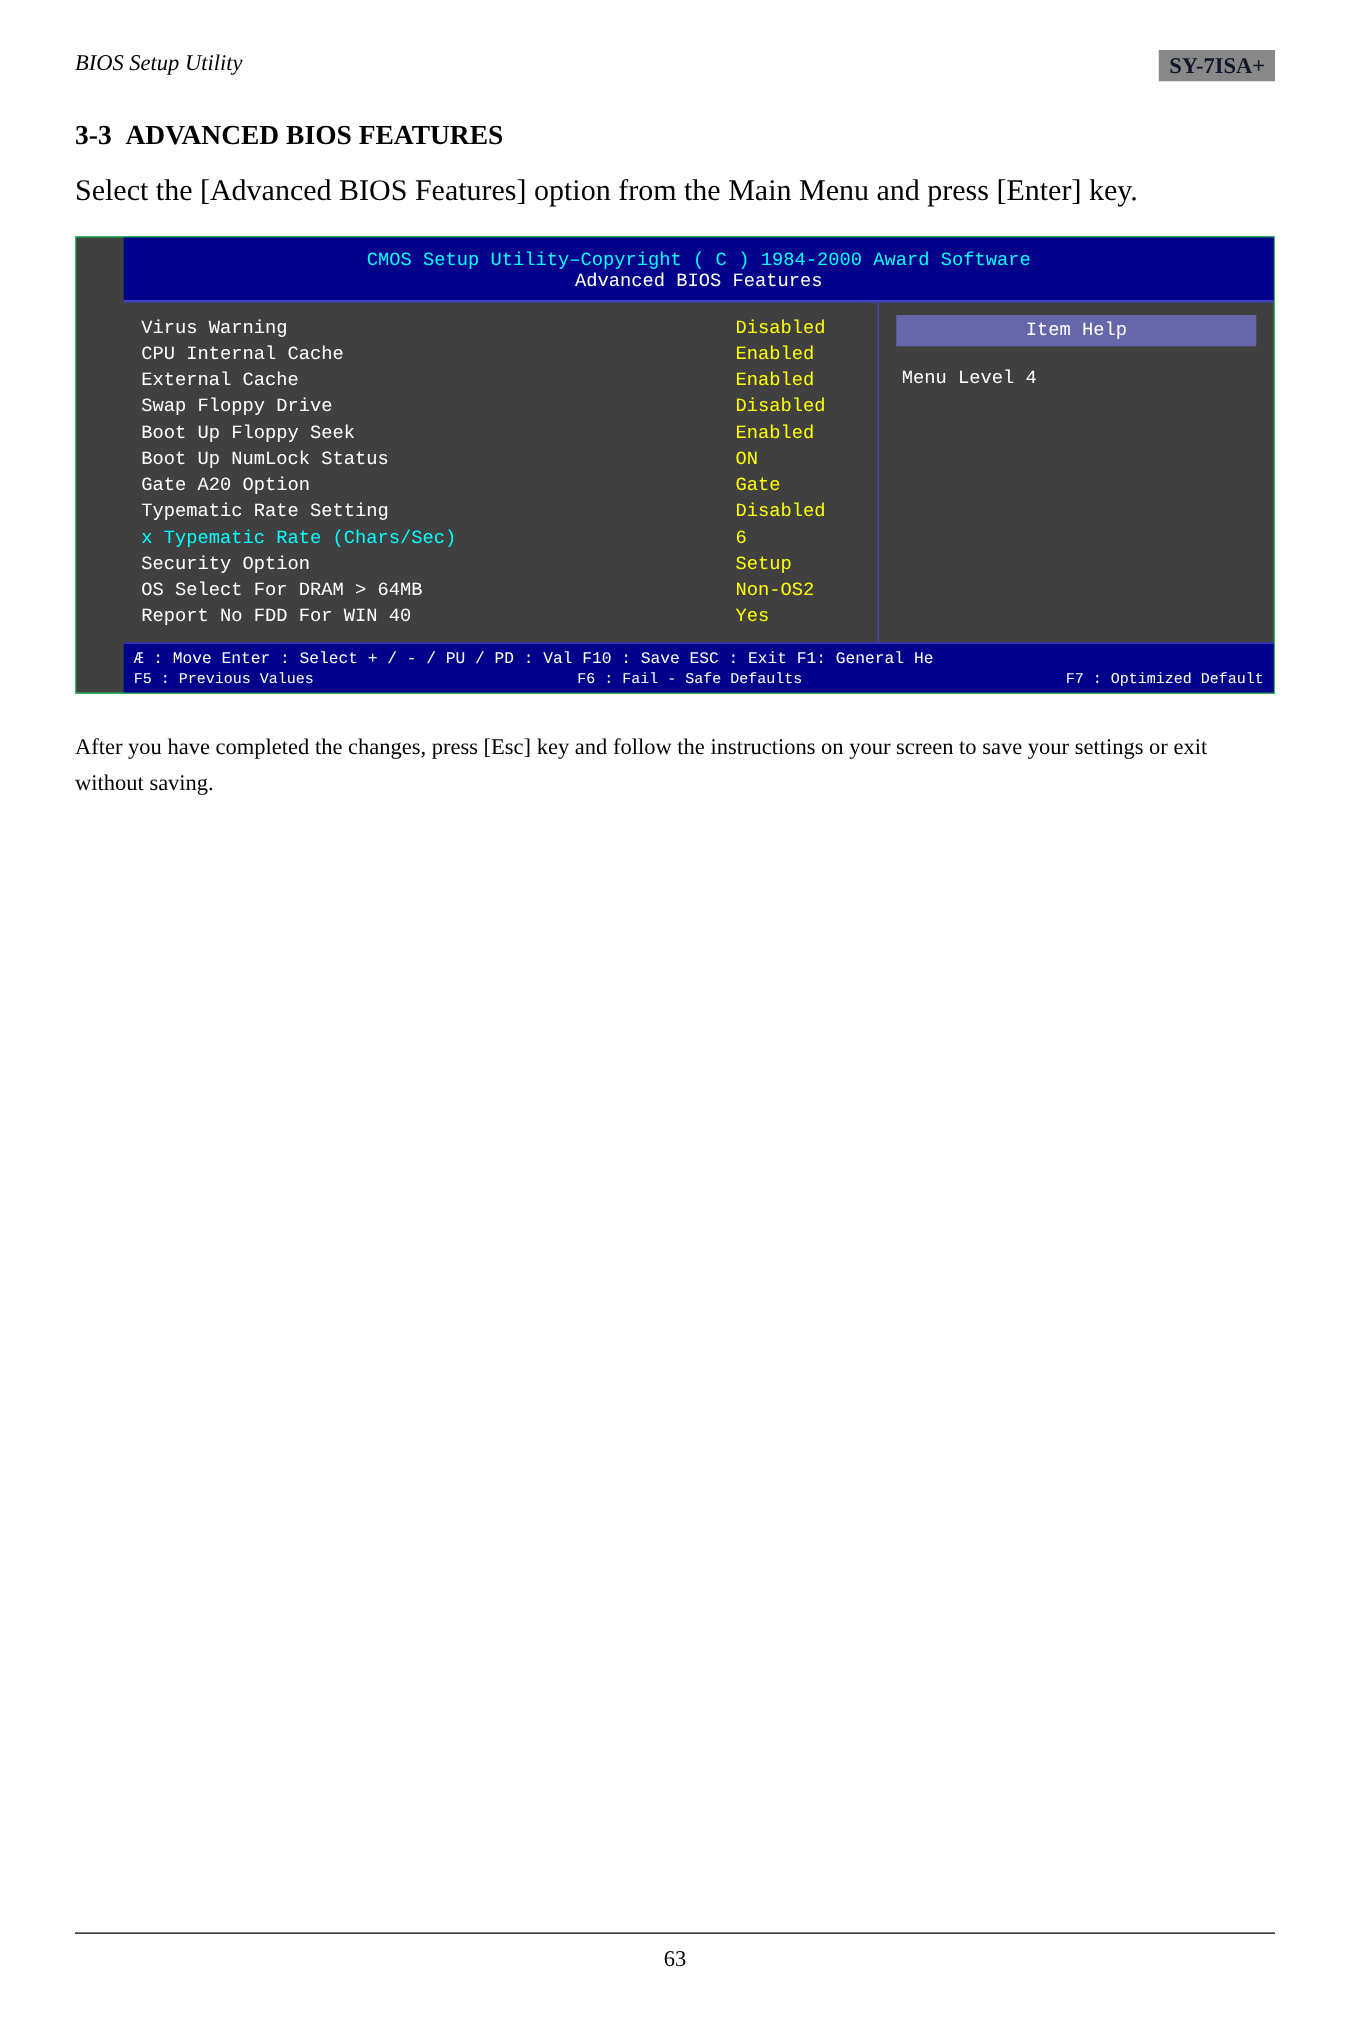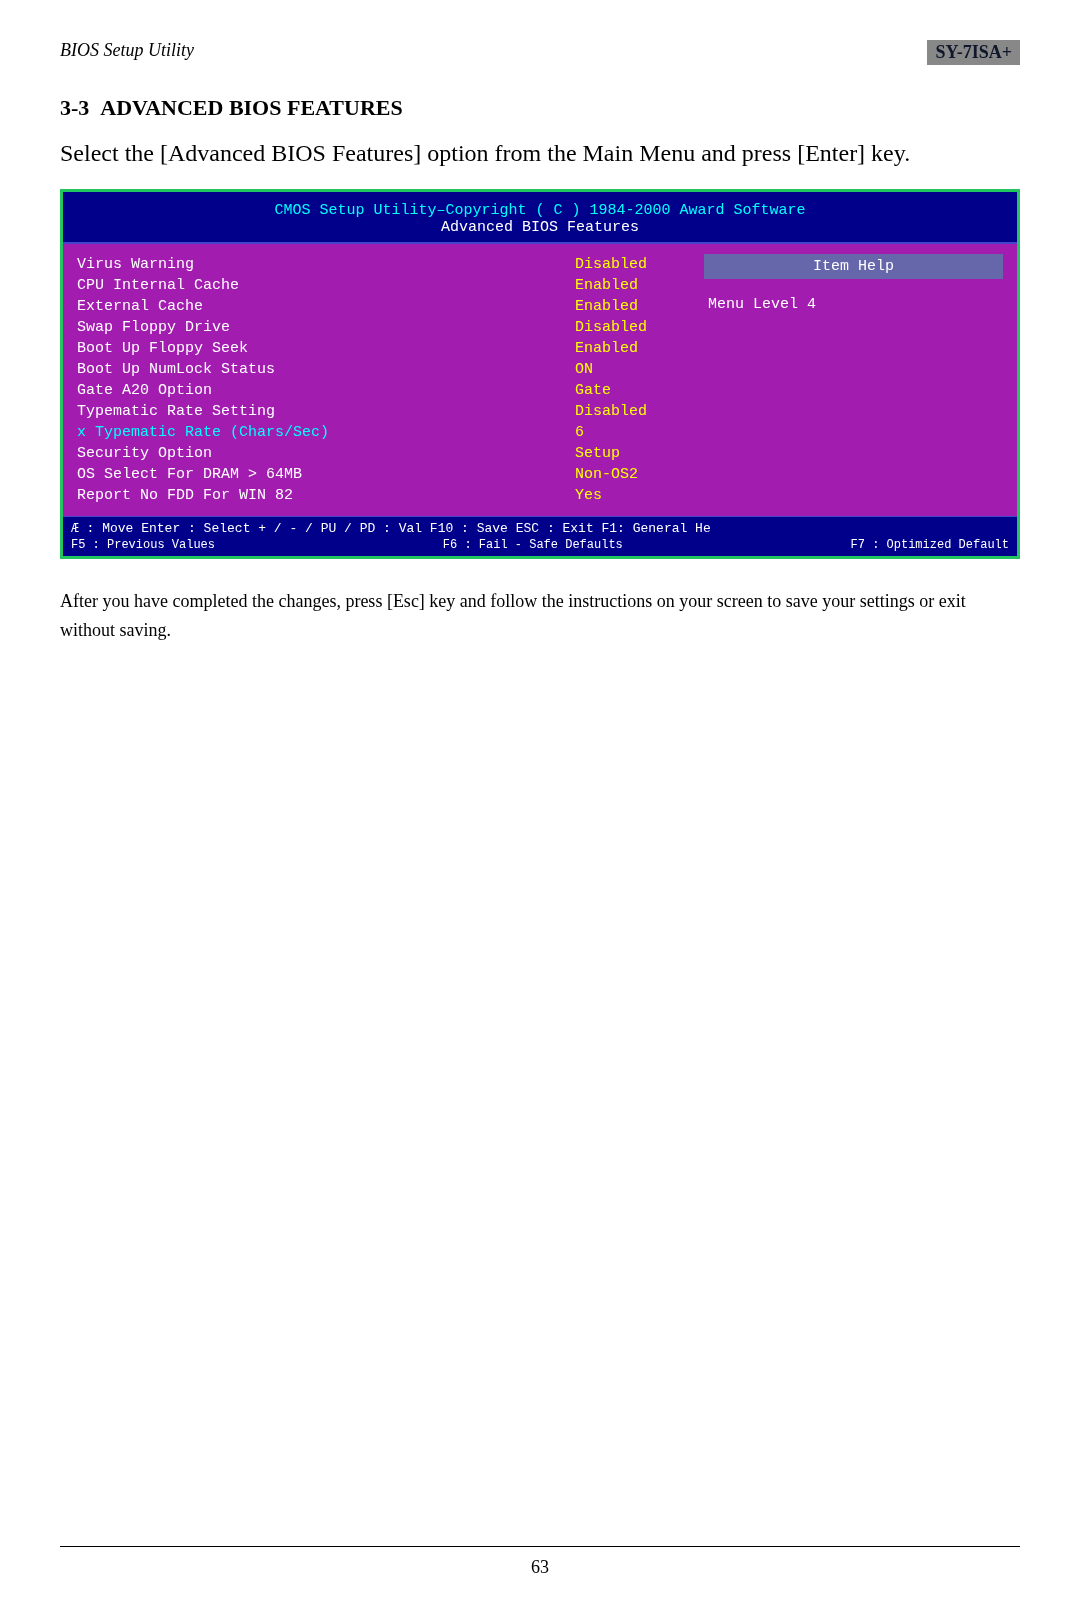--- a/index.html
+++ b/index.html
@@ -34,26 +34,27 @@
       font-weight: bold;
       margin-bottom: 14px;
       text-transform: uppercase;
     }
     .intro-text {
       font-size: 24px;
       margin-bottom: 18px;
       line-height: 1.5;
     }
     .bios-container {
-      border: 3px solid #22c55e;
-      background: #a21caf;
+      border: 1px solid #22c55e;
+      background: #404040;
       color: #ffffff;
       font-family: 'Courier New', monospace;
       font-size: 15px;
       margin-bottom: 28px;
+      padding-left: 38px;
     }
     .bios-header {
       background: #00008b;
       text-align: center;
       padding: 10px 6px 6px 6px;
       color: #00ffff;
       font-size: 15px;
       border-bottom: 1px solid #4444cc;
     }
     .bios-header-sub {
@@ -199,21 +200,21 @@
         </div>
         <div class="bios-row">
           <span class="bios-row-label">Security Option</span>
           <span class="bios-row-value">Setup</span>
         </div>
         <div class="bios-row">
           <span class="bios-row-label">OS Select For DRAM &gt; 64MB</span>
           <span class="bios-row-value">Non-OS2</span>
         </div>
         <div class="bios-row">
-          <span class="bios-row-label">Report No FDD For WIN 82</span>
+          <span class="bios-row-label">Report No FDD For WIN 40</span>
           <span class="bios-row-value">Yes</span>
         </div>
       </div>
     <div class="bios-help">
       <div class="help-title">Item Help</div>
       <div class="help-menu-level">Menu Level  4</div>
     </div>
   </div>
   <div class="bios-footer">
     <div class="bios-footer-row1">Æ  : Move  Enter : Select + / - / PU / PD : Val F10 : Save ESC : Exit F1: General He</div>

